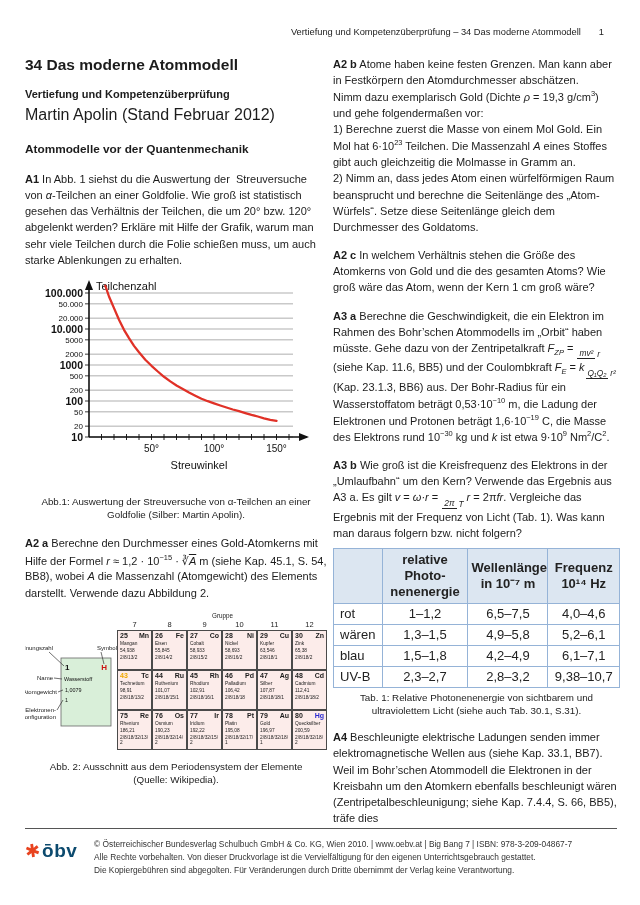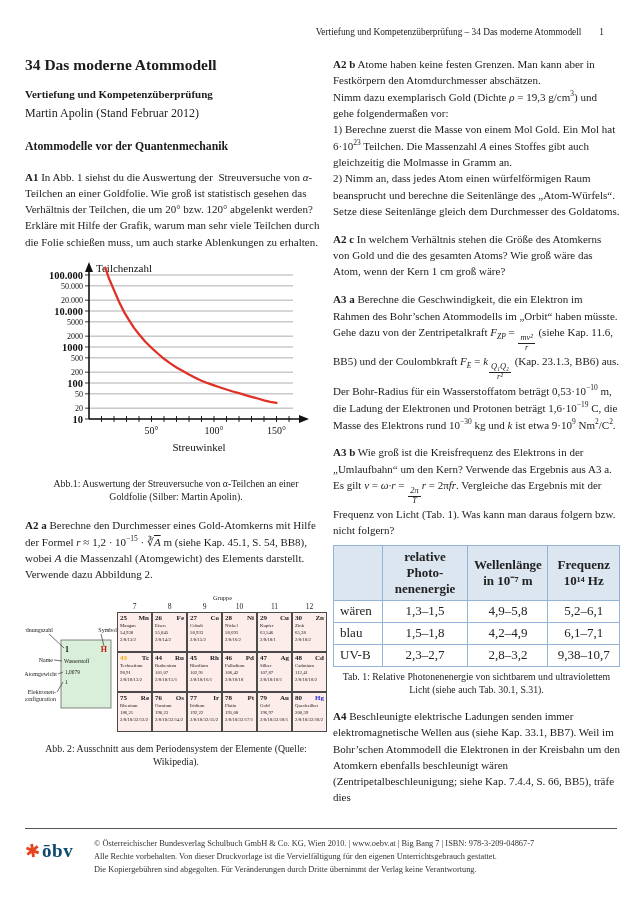--- a/index.html
+++ b/index.html
@@ -1,29 +1,29 @@
 <!DOCTYPE html>
 <html lang="de"><head>
 <meta charset="utf-8">
 <style>
   html,body{margin:0;padding:0;background:#fff;}
   .page{position:relative;width:628px;height:905px;background:#ffffff;overflow:hidden;
-        font-family:Liberation Serif, serif;color:#1c1c1c;}
+        font-family:Liberation Sans, sans-serif;color:#1c1c1c;}
   .header{position:absolute;top:27px;right:24px;font-size:9.3px;color:#222;}
   .header .pgnum{margin-left:18px;}
   .col-left{position:absolute;left:25px;top:56px;width:302px;}
   .col-right{position:absolute;left:333px;top:56px;width:287px;}
   h1.title{font-size:15.5px;font-weight:bold;margin:0 0 14px 0;}
   h2.subtitle{font-size:11px;font-weight:bold;margin:0 0 6px 0;}
-  .author{font-size:12px;margin:0 0 18px 0;}
+  .author{font-size:16px;margin:0 0 18px 0;}
   .section-head{font-size:11.8px;font-weight:bold;margin:0 0 15px 0;}
   p.body{font-size:11px;line-height:1.47;margin:0 0 11px 0;white-space:pre-wrap;text-align:left;}
   sup{font-size:0.68em;}
   sub{font-size:0.68em;}
-  .frac{display:inline-flex;flex-direction:column;align-items:center;vertical-align:-0.55em;
+  .frac{display:inline-flex;flex-direction:row;align-items:center;vertical-align:-0.55em;
         line-height:1.05;font-size:0.76em;font-style:italic;margin:0 1px;}
   .frac .fn{border-bottom:0.9px solid #222;padding:0 2px;}
   .frac .fd{padding:0 2px;}
   .caption{font-size:9.8px;line-height:1.35;text-align:center;margin:2px auto 14px auto;width:94%;}
   .chart-wrap{width:302px;height:200px;margin:0 0 16px 0;}
   
   .periodic{position:relative;width:302px;height:146px;margin:2px 0 2px 0;}
   .p-legend{position:absolute;left:0;top:14px;}
   .p-grid-area{position:absolute;left:92px;top:0;width:211px;}
   .p-group-label{font-size:6.3px;text-align:center;color:#222;margin-bottom:1px;}
@@ -322,20 +322,26 @@
             <th>relative Photo-
 nenenergie</th>
             <th>Wellenlänge
 in 10⁻⁷ m</th>
             <th>Frequenz
 10¹⁴ Hz</th>
           </tr>
         </thead>
         <tbody>
           <tr>
+            <td class="rowlab">rot</td>
+            <td>1–1,2</td>
+            <td>6,5–7,5</td>
+            <td>4,0–4,6</td>
+          </tr>
+          <tr>
             <td class="rowlab">wären</td>
             <td>1,3–1,5</td>
             <td>4,9–5,8</td>
             <td>5,2–6,1</td>
           </tr>
           <tr>
             <td class="rowlab">blau</td>
             <td>1,5–1,8</td>
             <td>4,2–4,9</td>
             <td>6,1–7,1</td>

